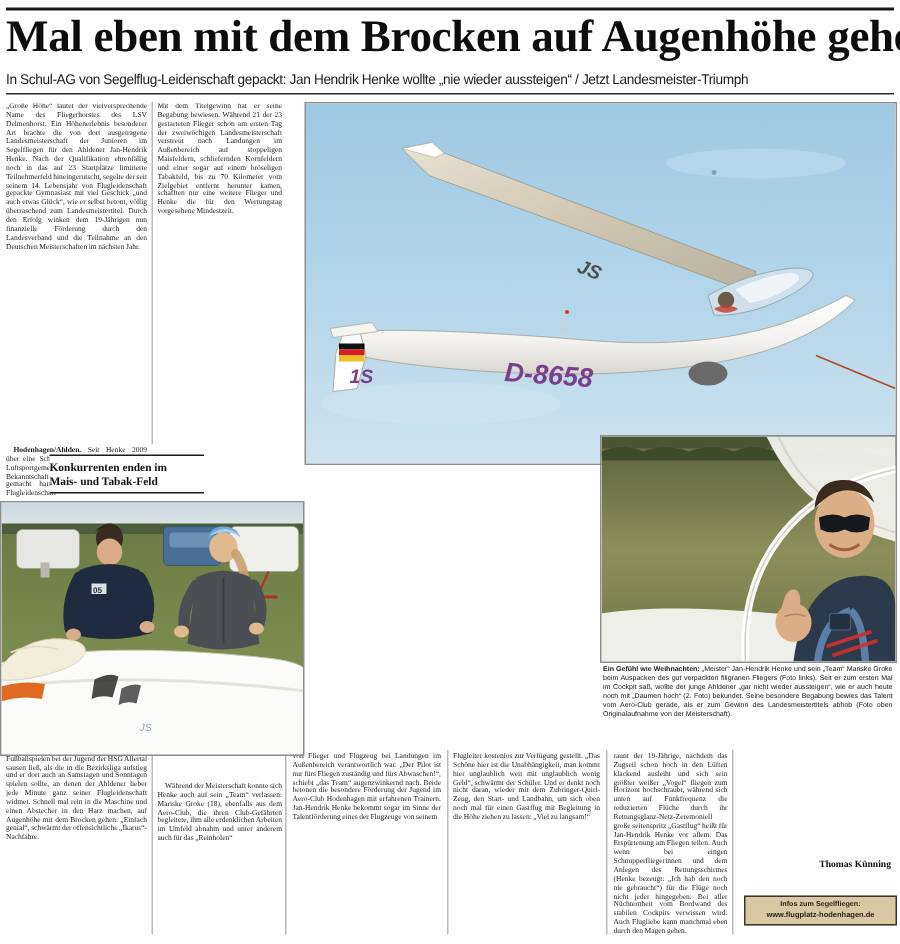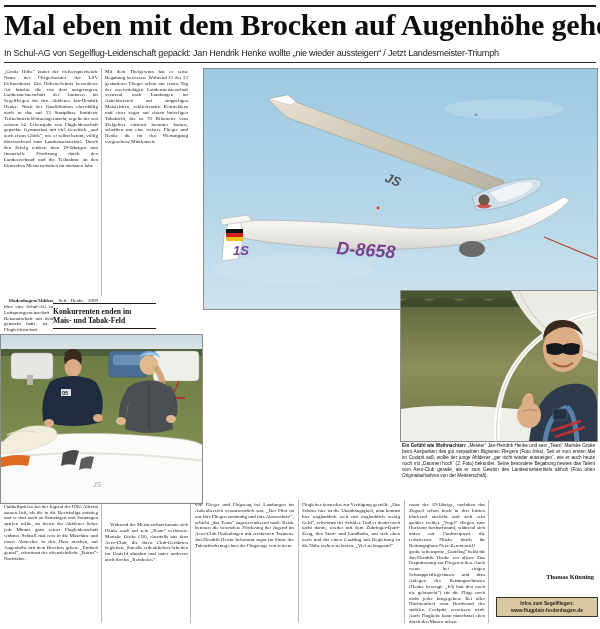--- a/index.html
+++ b/index.html
@@ -52,21 +52,20 @@
   
   .pullquote{
     position:absolute;
     border-top:1.2px solid #1a1a1a;
     border-bottom:1.2px solid #1a1a1a;
     padding:2.5px 0 3px 0;
     font-family:"Liberation Serif",serif;
     font-size:7.6px;line-height:9.2px;font-weight:700;
     color:#111;text-align:left;
     background:#fff;
-    margin-left:20px;
   }
 
   
   .photo{position:absolute;overflow:hidden;border:0.6px solid #8d8d8d;}
   .photo svg{display:block;width:100%;height:100%;}
 
   
   .caption{
     position:absolute;
     font-family:"Liberation Sans",sans-serif;

